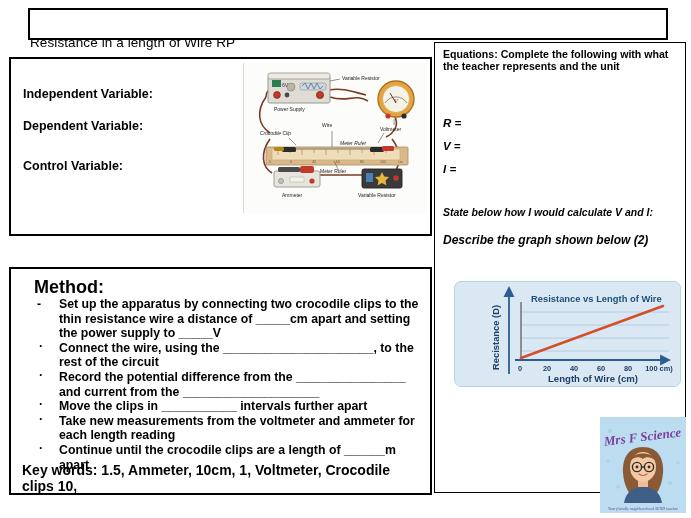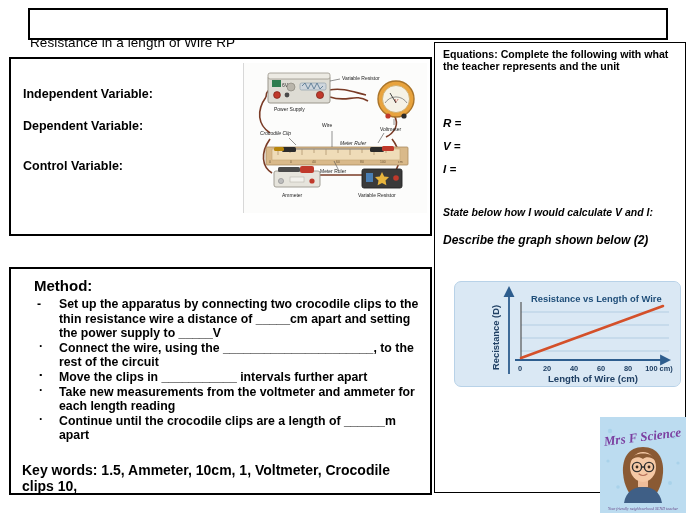--- a/index.html
+++ b/index.html
@@ -38,21 +38,21 @@
     background:#fdfdfd;border-left:1px solid #d8d8d8;
   }
   .circuit-svg{display:block;}
 
   
   .method-box{
     position:absolute;left:9px;top:267px;width:419px;height:224px;
     border:2.5px solid #000;background:#fff;
   }
   .method-title{
-    position:absolute;left:11px;top:8px;font-weight:bold;font-size:15px;color:#000;padding-left:12px;
+    position:absolute;left:11px;top:8px;font-weight:bold;font-size:18px;color:#000;padding-left:12px;
   }
   .method-list{
     position:absolute;left:20px;top:28px;width:392px;
     margin:0;padding:0;list-style:none;
   }
   .method-list li{
     position:relative;
     font-weight:bold;font-size:12.3px;line-height:14.6px;color:#000;
     padding-left:28px;margin-bottom:0px;
   }
@@ -243,20 +243,21 @@
       <li>
         <span class="bullet-mark">-</span>
         <span>Set up the apparatus by connecting two crocodile clips to the thin resistance wire a distance of _____cm apart and setting the power supply to _____V</span>
       </li>
       <li>
         <span class="bullet-dot">·</span>
         <span>Connect the wire, using the ______________________, to the rest of the circuit</span>
       </li>
       <li>
         <span class="bullet-dot">·</span>
+        <span>Record the potential difference from the ________________ and current from the ____________________</span>
       </li>
       <li>
         <span class="bullet-dot">·</span>
         <span>Move the clips in ___________ intervals further apart</span>
       </li>
       <li>
         <span class="bullet-dot">·</span>
         <span>Take new measurements from the voltmeter and ammeter for each length reading</span>
       </li>
       <li>

